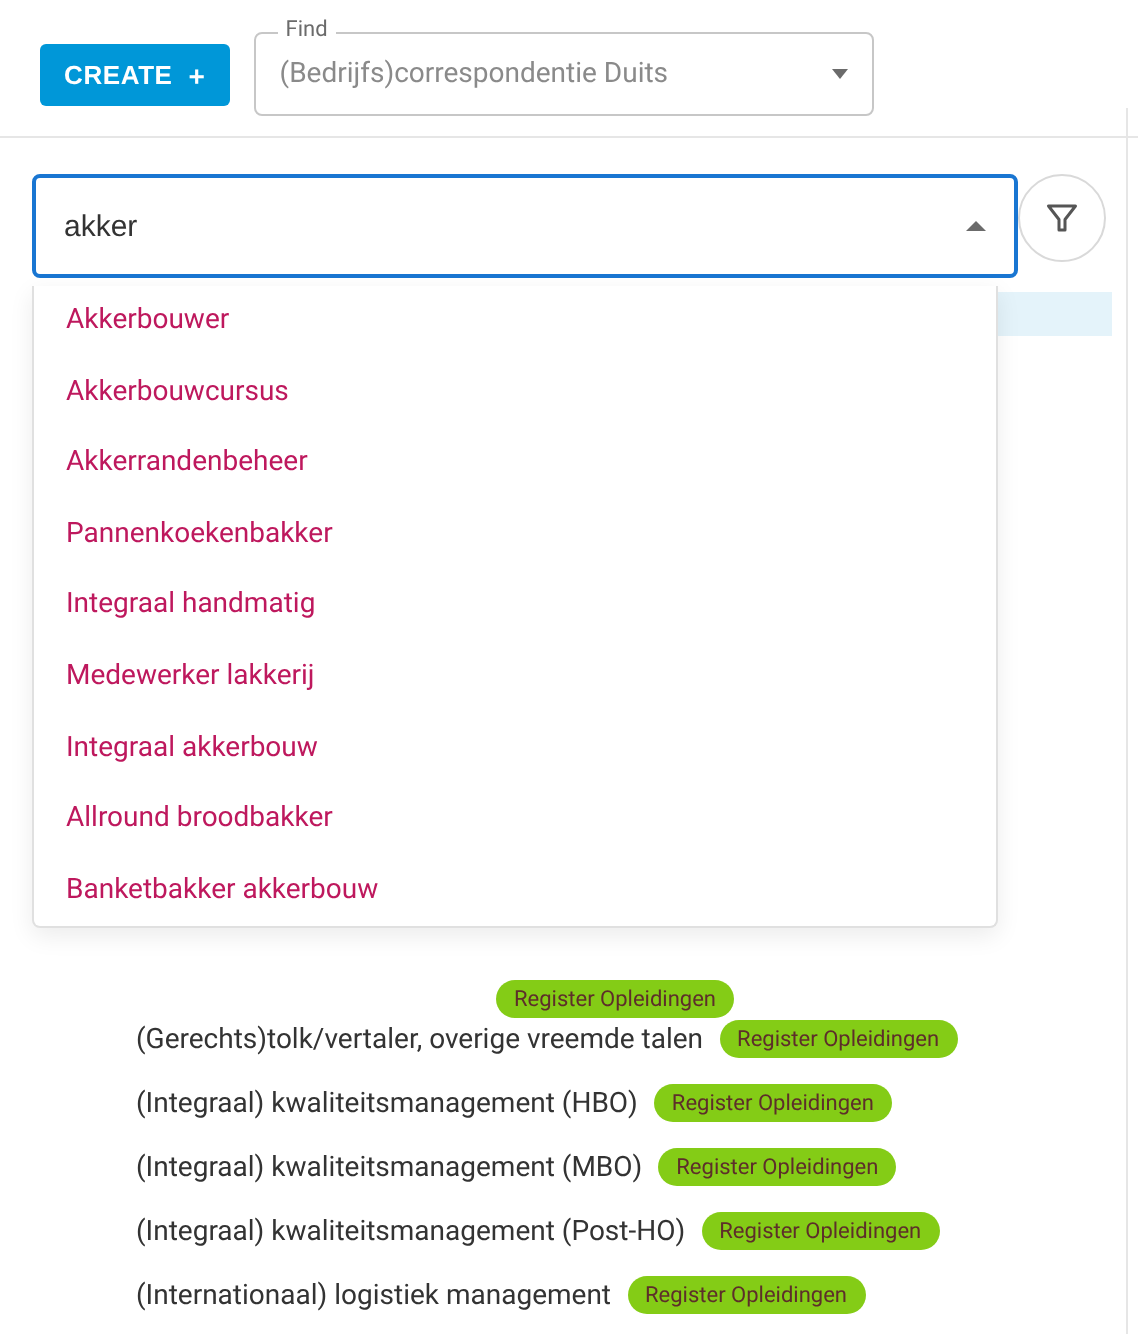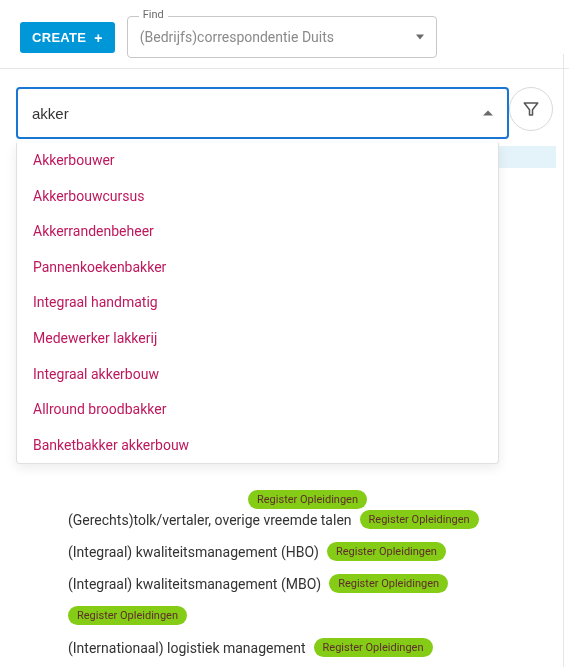--- a/index.html
+++ b/index.html
@@ -264,20 +264,21 @@
     </div>
     <div class="row">
       <span class="title">(Integraal) kwaliteitsmanagement (HBO)</span>
       <span class="badge">Register Opleidingen</span>
     </div>
     <div class="row">
       <span class="title">(Integraal) kwaliteitsmanagement (MBO)</span>
       <span class="badge">Register Opleidingen</span>
     </div>
     <div class="row">
+      <span class="title">(Integraal) kwaliteitsmanagement (Post-HO)</span>
       <span class="badge">Register Opleidingen</span>
     </div>
     <div class="row">
       <span class="title">(Internationaal) logistiek management</span>
       <span class="badge">Register Opleidingen</span>
     </div>
   </div>
 
 <div class="right-gutter"></div>
 

